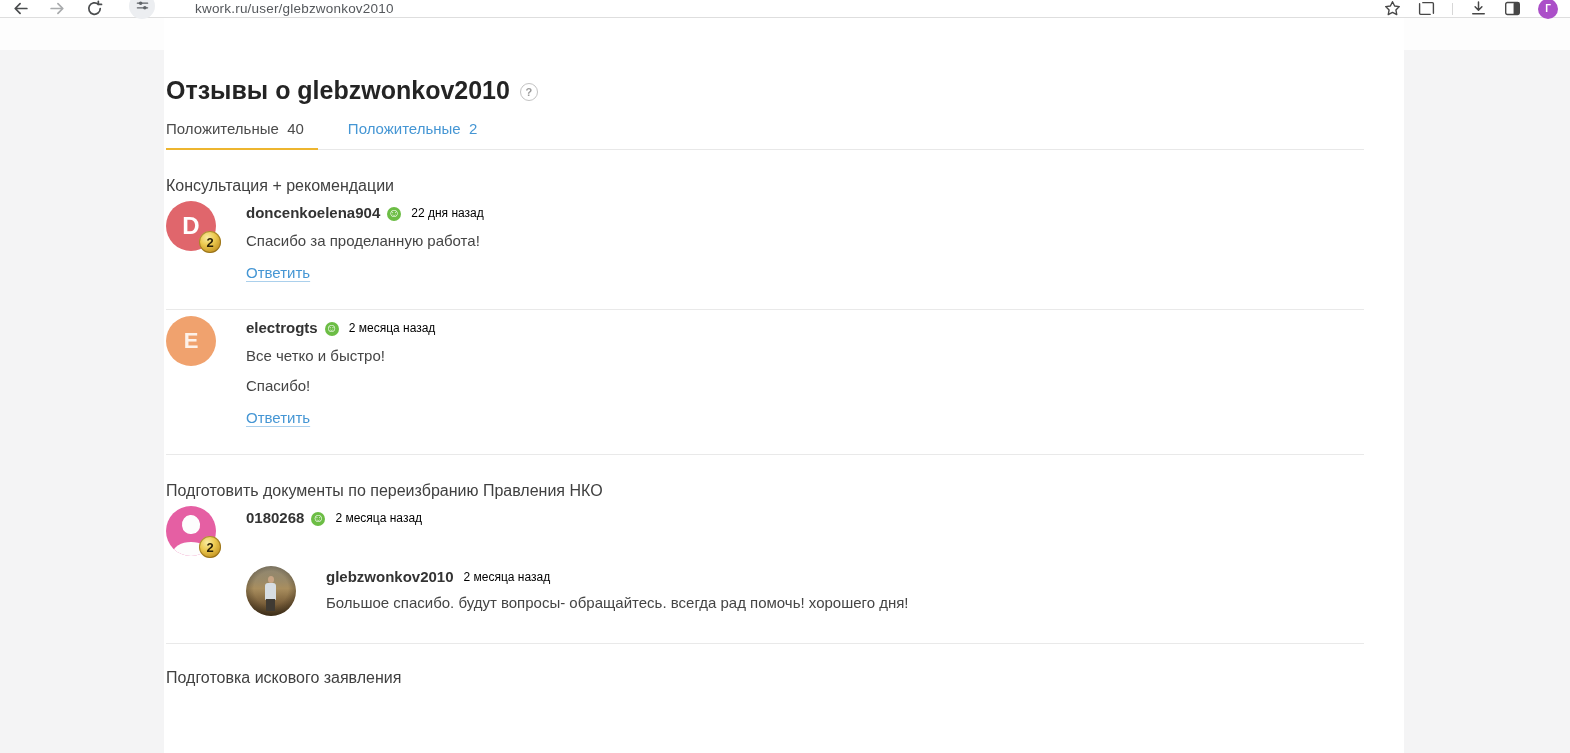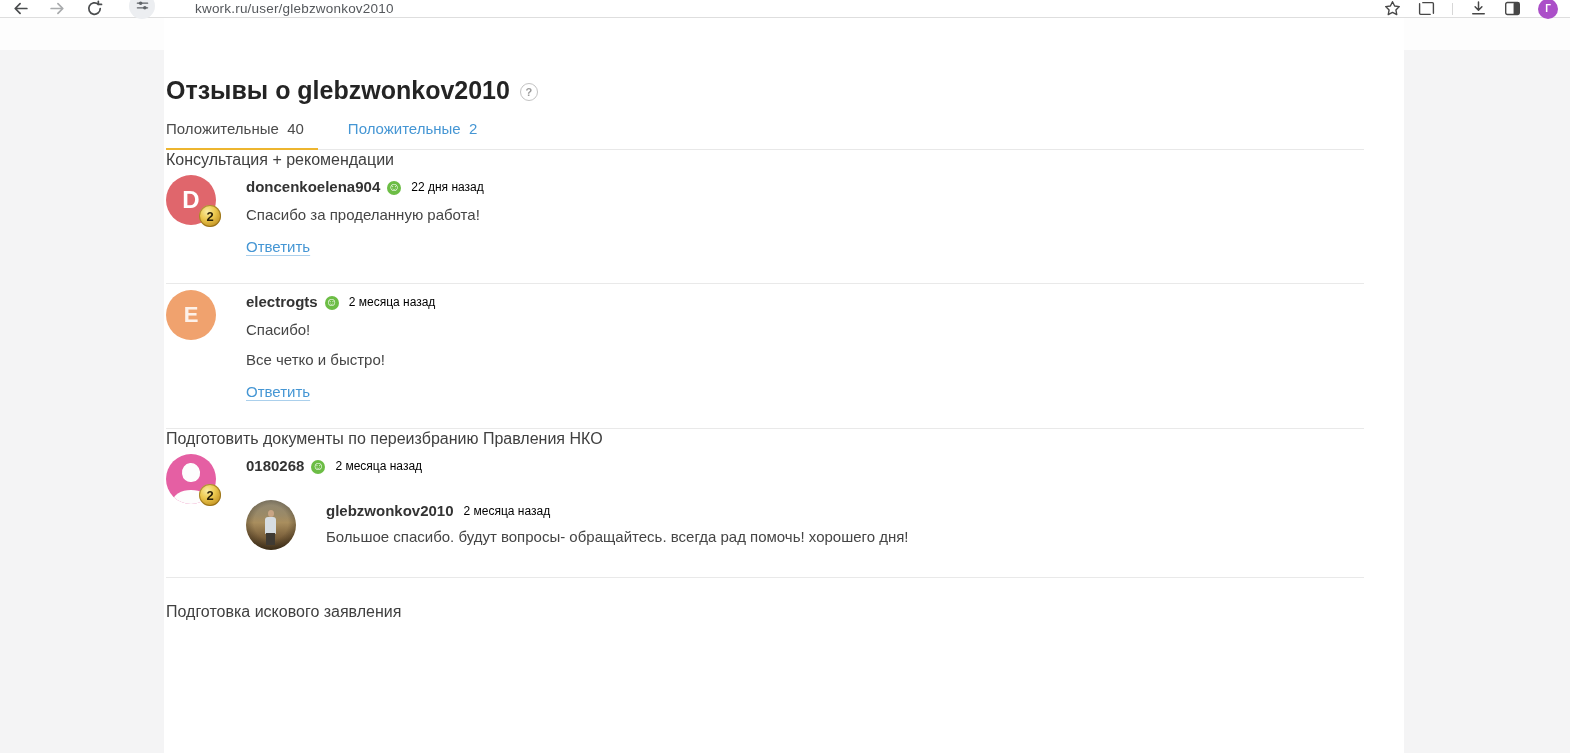--- a/index.html
+++ b/index.html
@@ -33,21 +33,21 @@
     color:#9b9b9b; font-size:11px; font-weight:bold; display:flex;
     align-items:center; justify-content:center; margin-top:4px; }
 
   .tabs { margin-top:16px; border-bottom:1px solid #e8e8e8; display:flex; gap:30px; }
   .tab { position:relative; font-size:15px; line-height:16px; padding:0 14px 12px 0;
     color:#4b4b4b; cursor:pointer; }
   .tab.active::after { content:""; position:absolute; left:0; right:0; bottom:-1px;
     height:2px; background:#edb52f; }
   .tab.inactive { color:#4596d4; }
 
-  .gig-title { font-size:16px; line-height:19px; color:#404040; cursor:pointer; }
+  .gig-title { font-size:16px; line-height:19px; color:#404040; margin-top:26px; cursor:pointer; }
   .rev-row { display:flex; margin-top:6px; }
   .ava-wrap { position:relative; width:50px; height:56px; flex:0 0 auto; margin-right:30px; }
   .ava { width:50px; height:50px; border-radius:50%; display:flex; align-items:center;
     justify-content:center; font-weight:bold; color:#fff; position:relative; overflow:hidden; }
   .ava-d { background:#e0666c; font-size:24px; }
   .ava-e { background:#f0a26e; font-size:22px; color:rgba(255,255,255,.85); }
   .ava-sil { background:#e55fa3; }
   .sil-head { position:absolute; top:9px; left:16px; width:18px; height:19px;
     background:#fdfdfd; border-radius:50% 50% 46% 46%; transform:rotate(-6deg); }
   .sil-body { position:absolute; bottom:-8px; left:7px; width:36px; height:22px;
@@ -62,21 +62,21 @@
   .uname { font-weight:bold; color:#333; cursor:pointer; }
   .verified { width:14px; height:14px; border-radius:50%; background:#6cbd45;
     color:#fff; font-size:12px; line-height:13px; text-align:center; margin-left:7px; }
   .time { color:#000000; font-size:12px; margin-left:10px; }
   .rev-text { font-size:15px; line-height:19px; color:#454545; margin-top:10px; max-width:1060px; }
   .rev-text + .rev-text { margin-top:11px; }
   .reply-link { display:inline-block; margin-top:13px; font-size:15px; line-height:19px;
     color:#4596d4; text-decoration:underline; text-decoration-color:rgba(69,150,212,.45);
     text-underline-offset:3px; cursor:pointer; }
 
-  .reply-row { display:flex; margin-top:26px; }
+  .reply-row { display:flex; margin-top:40px; }
   .photo-ava { width:50px; height:50px; border-radius:50%; flex:0 0 auto; margin-right:30px;
     position:relative; overflow:hidden;
     background:linear-gradient(180deg,#8e8672 0%, #9b8a67 30%, #a98e5e 45%, #7a5f3a 75%, #4e3c22 100%); }
   .photo-ava::before { content:""; position:absolute; inset:0; border-radius:50%;
     background:radial-gradient(circle at 50% 45%, rgba(0,0,0,0) 46%, rgba(20,14,6,.55) 90%); }
   .ph-shirt { position:absolute; left:19px; top:17px; width:11px; height:17px;
     background:#d7dde2; border-radius:3px 3px 1px 1px; }
   .ph-head { position:absolute; left:22px; top:10px; width:6px; height:7px;
     background:#c9a585; border-radius:50%; }
   .ph-legs { position:absolute; left:20px; top:33px; width:9px; height:12px; background:#3f3a33; }
@@ -176,22 +176,22 @@
     <div class="rev-row">
       <div class="ava-wrap">
         <div class="ava ava-e">E</div>
       </div>
       <div class="rev-body">
         <div class="u-row">
           <span class="uname">electrogts</span>
           <span class="verified">☺</span>
           <span class="time">2 месяца назад</span>
         </div>
+        <div class="rev-text">Все четко и быстро!</div>
         <div class="rev-text">Спасибо!</div>
-        <div class="rev-text">Все четко и быстро!</div>
         <span class="reply-link">Ответить</span>
       </div>
     </div>
     <div class="divider"></div>
 
     <div class="gig-title">Подготовить документы по переизбранию Правления НКО</div>
     <div class="rev-row">
       <div class="ava-wrap">
         <div class="ava ava-sil">
           <div class="sil-head"></div>

